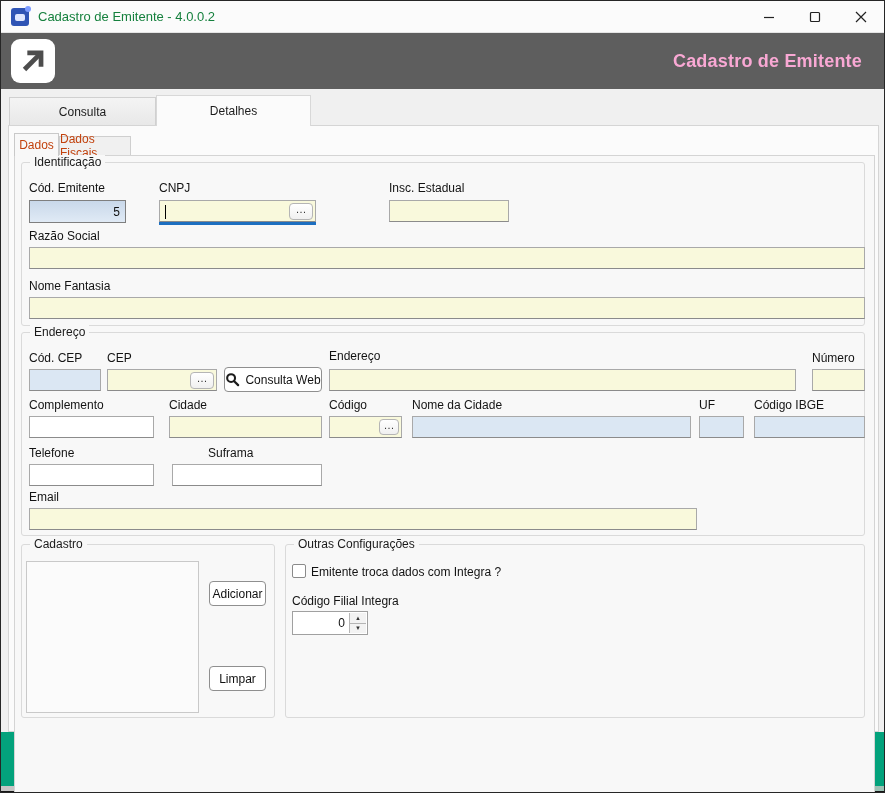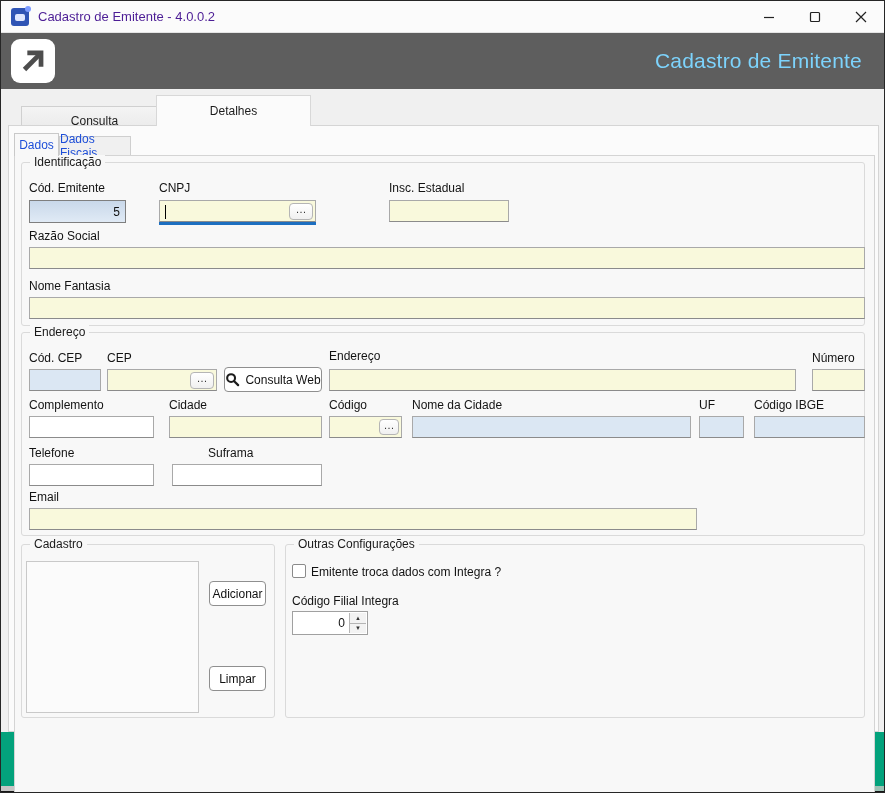--- a/index.html
+++ b/index.html
@@ -11,47 +11,47 @@
 
   
   .titlebar { position:absolute; left:0; top:0; width:100%; height:32px;
               background:#fbfbfb; display:flex; align-items:center; border-bottom:1px solid #e4e4e4; }
   .app-icon { width:18px; height:18px; margin:0 9px 0 10px; background:#2f54b5; border-radius:3px;
               position:relative; flex:0 0 auto; }
   .app-icon::after { content:""; position:absolute; left:4px; top:6px; width:10px; height:7px;
               background:#dfe7ff; border-radius:2px; }
   .app-icon::before { content:""; position:absolute; right:-2px; top:-2px; width:6px; height:6px;
               background:#7c9bff; border-radius:50%; }
-  .title-text { font-size:13px; color:#4c1d95; }
+  .title-text { font-size:13px; color:#15803d; }
   .win-controls { margin-left:auto; display:flex; height:100%; }
   .win-btn { width:46px; height:100%; display:flex; align-items:center; justify-content:center;
              font-size:13px; color:#222; cursor:default; }
   .win-btn svg { display:block; }
 
   
   .header { position:absolute; left:0; top:32px; width:100%; height:56px; background:#5e5e5e; }
   .logo { position:absolute; left:10px; top:6px; width:44px; height:44px; background:#fff;
           border-radius:9px; display:flex; align-items:center; justify-content:center; }
   .header-title { position:absolute; right:22px; top:0; height:100%; display:flex; align-items:center;
-          color:#7dd3fc; font-size:21px; font-weight:normal; letter-spacing:.2px; }
+          color:#f9a8d4; font-size:18px; font-weight:bold; letter-spacing:.2px; }
 
   
   .main { position:absolute; left:0; top:88px; width:100%; height:643px; background:#f0f0f0; }
 
   .tab { position:absolute; display:flex; align-items:center; justify-content:center;
          font-size:12px; color:#1c1c1c; }
-  .tab-consulta { left:20px; top:8px; width:147px; height:28px;
-         background:linear-gradient(#f4f4f4,#e8e8e8); border:1px solid #d0d0d0; border-bottom:none;margin-top:9px; }
+  .tab-consulta { left:8px; top:8px; width:147px; height:28px;
+         background:linear-gradient(#f4f4f4,#e8e8e8); border:1px solid #d0d0d0; border-bottom:none; }
   .tab-detalhes { left:155px; top:6px; width:155px; height:31px; background:#fbfbfb;
          border:1px solid #d8d8d8; border-bottom:none; z-index:3; }
   .outer-page { position:absolute; left:7px; top:36px; width:871px; height:607px;
          background:#fbfbfb; border:1px solid #d5d5d5; z-index:2; }
 
   .subtab { position:absolute; display:flex; align-items:center; justify-content:center;
-         font-size:12px; color:#1d4ed8; }
+         font-size:12px; color:#c2410c; }
   .subtab-dados { left:5px; top:7px; width:45px; height:23px; background:#f8f8f8;
          border:1px solid #c9c9c9; border-bottom:none; z-index:3; }
   .subtab-fiscais { left:50px; top:10px; width:72px; height:20px; background:#f0f0f0;
          border:1px solid #cfcfcf; }
   .inner-page { position:absolute; left:5px; top:29px; width:861px; height:686px;
          background:#f8f8f8; border:1px solid #d4d4d4; z-index:2; }
 
   
   .groupbox { position:absolute; border:1px solid #dadada; border-radius:3px; }
   .gb-title { position:absolute; top:-8px; left:8px; background:#f8f8f8; padding:0 4px;

